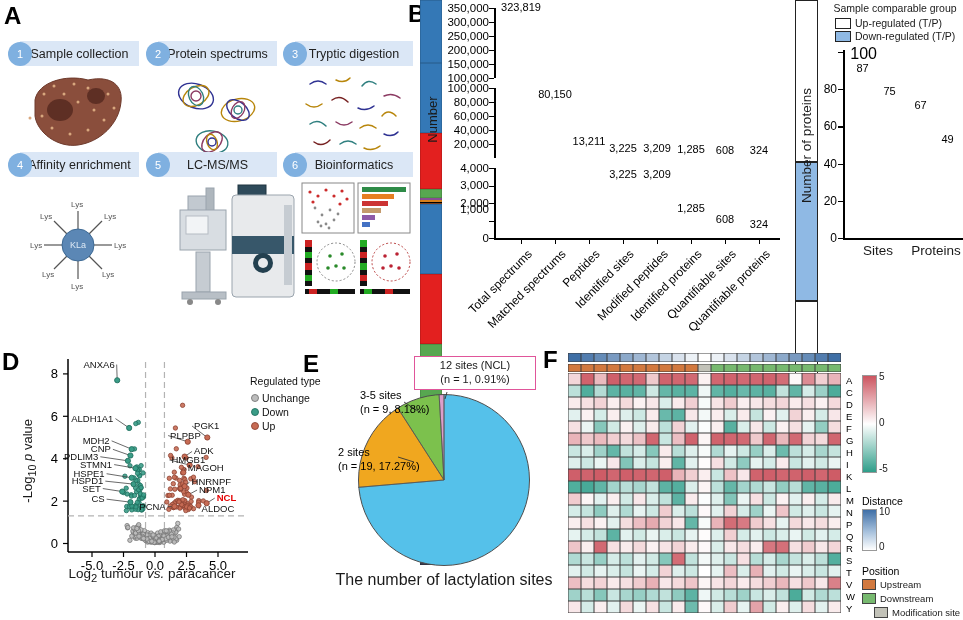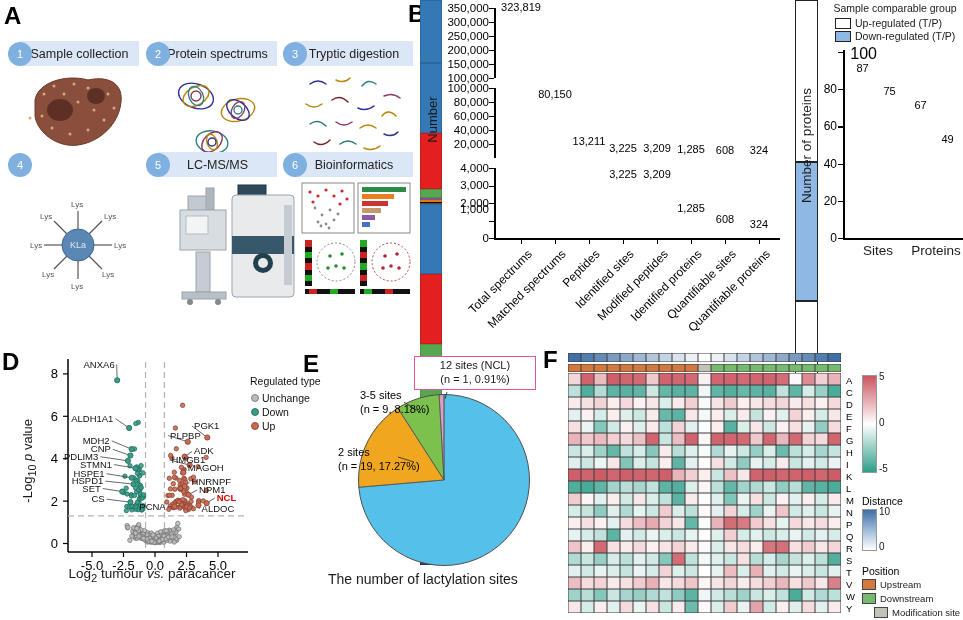--- a/index.html
+++ b/index.html
@@ -36,20 +36,21 @@
 
   <div class="panel-letter" style="left:4px;top:2px;">A</div>
 
   <div class="step-circle" style="left:8px;top:42px;">1</div>
   <div class="step-box" style="left:20px;top:41px;width:119px;">Sample collection</div>
   <div class="step-circle" style="left:146px;top:42px;">2</div>
   <div class="step-box" style="left:158px;top:41px;width:119px;">Protein spectrums</div>
   <div class="step-circle" style="left:283px;top:42px;">3</div>
   <div class="step-box" style="left:295px;top:41px;width:118px;">Tryptic digestion</div>
   <div class="step-circle" style="left:8px;top:153px;">4</div>
+  <div class="step-box" style="left:20px;top:152px;width:119px;">Affinity enrichment</div>
   <div class="step-circle" style="left:146px;top:153px;">5</div>
   <div class="step-box" style="left:158px;top:152px;width:119px;">LC-MS/MS</div>
   <div class="step-circle" style="left:283px;top:153px;">6</div>
   <div class="step-box" style="left:295px;top:152px;width:118px;">Bioinformatics</div>
 
   <svg class="abs" style="left:0;top:0;" width="420" height="345">
 
     <g transform="translate(30,72)">
       <path d="M5,28 C8,10 36,2 58,8 C82,3 93,14 91,30 C89,52 70,70 48,73 C27,76 7,60 5,44 Z" fill="#8a4e3c" stroke="#6e3a2c" stroke-width="1"></path>
       <ellipse cx="30" cy="38" rx="13" ry="11" fill="#5e2f24"></ellipse>
@@ -790,21 +791,21 @@
       </div>
       <div class="pie-label" style="left: 60px; top: 44px; text-align: left; color: rgb(0, 0, 0); width: auto;">
         <div>3-5 sites</div>
         <div>(n = 9, 8.18%)</div>
       </div>
       <div class="pie-label" style="left: 114px; top: 11px; width: 116px; text-align: center; border: 1.5px solid rgb(224, 85, 154); padding: 2px; background: rgb(255, 255, 255);">
         <div>12 sites (NCL)</div>
         <div>(n = 1, 0.91%)</div>
       </div>
     </div>
-  <div class="abs" style="left:328px;top:571px;width:232px;text-align:left;font-size:14px;">The number of lactylation sites</div>
+  <div class="abs" style="left:328px;top:571px;width:232px;text-align:center;font-size:16px;">The number of lactylation sites</div>
 
   <div class="panel-letter" style="left:543px;top:346px;">F</div>
   <div class="abs" style="left:540px;top:345px;width:423px;height:275px;">
       <div class="hm-cell" style="left: 28px; top: 8px; width: 13px; height: 9px; background: rgb(63, 111, 166);"></div>
       <div class="hm-cell" style="left: 41px; top: 8px; width: 13px; height: 9px; background: rgb(82, 125, 175);"></div>
       <div class="hm-cell" style="left: 54px; top: 8px; width: 13px; height: 9px; background: rgb(101, 140, 184);"></div>
       <div class="hm-cell" style="left: 67px; top: 8px; width: 13px; height: 9px; background: rgb(121, 154, 193);"></div>
       <div class="hm-cell" style="left: 80px; top: 8px; width: 13px; height: 9px; background: rgb(140, 169, 202);"></div>
       <div class="hm-cell" style="left: 93px; top: 8px; width: 13px; height: 9px; background: rgb(159, 183, 211);"></div>
       <div class="hm-cell" style="left: 106px; top: 8px; width: 13px; height: 9px; background: rgb(178, 197, 219);"></div>

